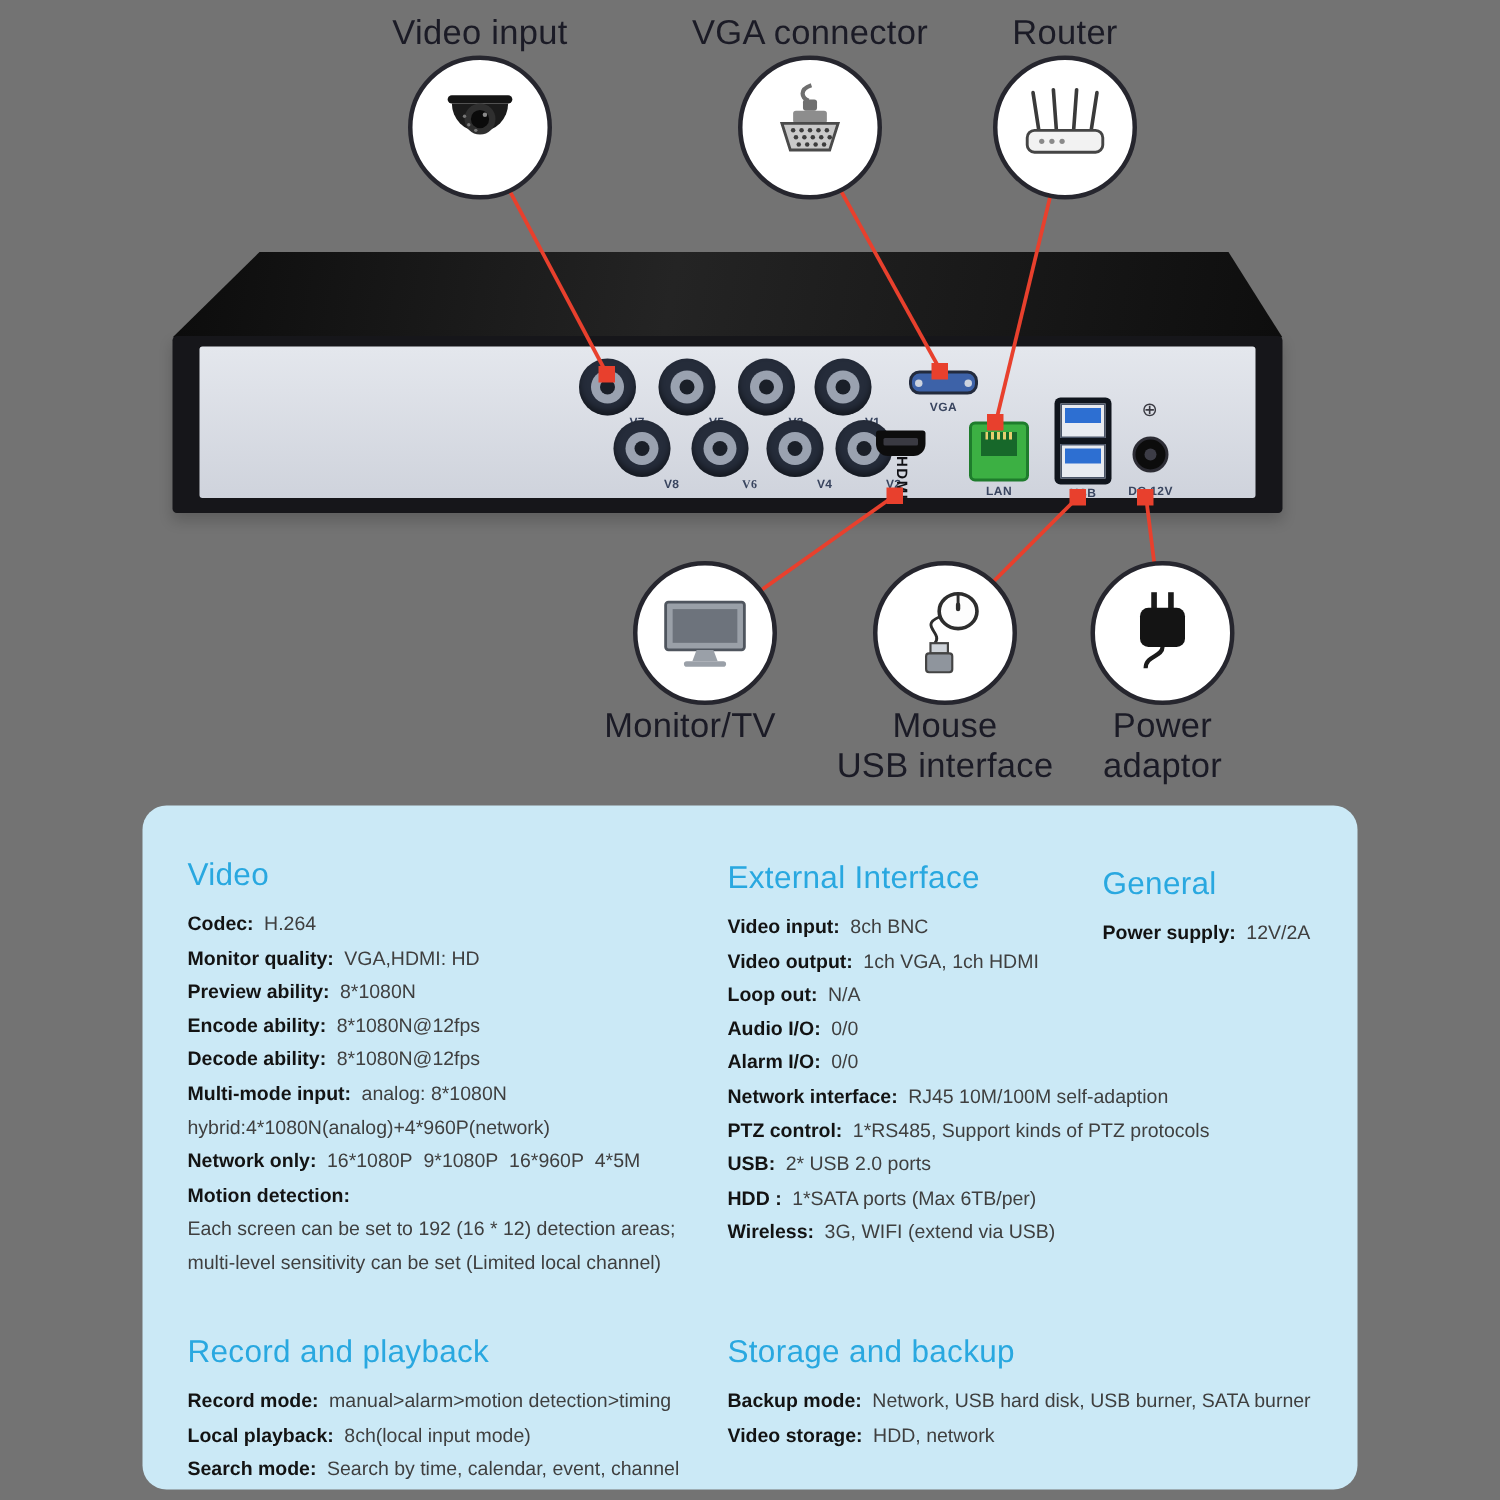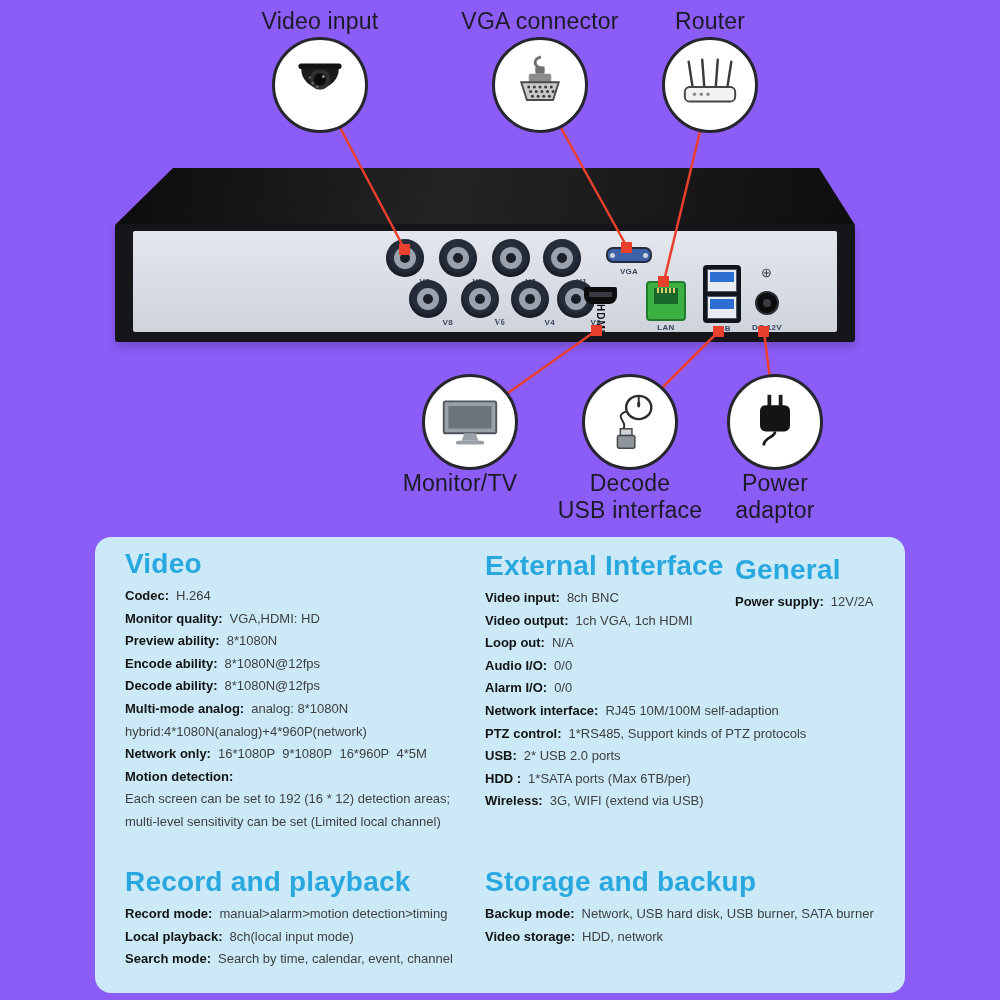--- a/index.html
+++ b/index.html
@@ -1,18 +1,18 @@
 <!DOCTYPE html>
 <html><head>
 <meta charset="utf-8">
 <style>
   * { margin:0; padding:0; box-sizing:border-box; }
   html,body { width:1000px; height:1000px; }
   body { font-family:"Liberation Sans", sans-serif; background:#ffffff; position:relative; overflow:hidden; }
-  .page { position:relative; width:1000px; height:1000px; background:#8b5cf6; }
+  .page { position:relative; width:1000px; height:1000px; background:#737373; }
 
   
   .callout-label { position:absolute; text-align:center; font-size:23px; line-height:27px; color:#1b1b26; letter-spacing:.2px; }
   .icon-circle { position:absolute; width:96px; height:96px; border-radius:50%; background:#ffffff;
                  border:3px solid #26262e; display:flex; align-items:center; justify-content:center; z-index:5; }
 
   
   .device-top { position:absolute; left:115px; top:168px; width:740px; height:57px;
                 background:linear-gradient(100deg,#0c0c0c 0%,#242424 45%,#0e0e0e 100%);
                 clip-path:polygon(58px 0, 704px 0, 740px 57px, 0 57px); }
@@ -55,21 +55,21 @@
              background:#0c0c0c; border:2px solid #2c2c34; }
   .dc-jack::after { content:""; position:absolute; inset:6px; border-radius:50%; background:#3c3c46; }
 
   .ground-sym { position:absolute; left:628px; top:34px; font-size:13px; color:#3a3a42; }
 
   .connector-lines { position:absolute; left:0; top:0; z-index:4; pointer-events:none; }
 
   
   .specs-panel { position:absolute; left:95px; top:537px; width:810px; height:456px; background:#cbe9f6; border-radius:16px; }
   .spec-block { position:absolute; }
-  .spec-title { font-size:28px; line-height:25px; font-weight:bold; color:#29a8e0; margin-bottom:9px; letter-spacing:.2px; }
+  .spec-title { font-size:21px; line-height:25px; font-weight:normal; color:#29a8e0; margin-bottom:9px; letter-spacing:.2px;margin-top:20px; }
   .spec-row { font-size:13px; line-height:22.6px; white-space:nowrap; }
   .spec-label { font-weight:bold; color:#131313; margin-right:7px; }
   .spec-value { color:#3f3f3f; }
 </style>
 </head>
 <body>
 
 <div class="page">
 
   <div class="callout-label" style="left:220px; top:8px; width:200px;">Video input</div>
@@ -267,39 +267,39 @@
       <rect x="36" y="3" width="4" height="12" fill="#1a1a1a"></rect>
       <rect x="16" y="14" width="32" height="28" rx="6" fill="#141414"></rect>
       <path d="M32 42 c 0 7 -12 6 -12 15" fill="none" stroke="#1a1a1a" stroke-width="3"></path>
     </svg>
   </div>
 
   <div class="callout-label" style="left:370px; top:470px; width:180px;">
     <span style="display:block">Monitor/TV</span>
   </div>
   <div class="callout-label" style="left:540px; top:470px; width:180px;">
-    <span style="display:block">Decode</span>
+    <span style="display:block">Mouse</span>
     <span style="display:block">USB interface</span>
   </div>
   <div class="callout-label" style="left:685px; top:470px; width:180px;">
     <span style="display:block">Power</span>
     <span style="display:block">adaptor</span>
   </div>
 
   <div class="specs-panel">
 
     <section class="spec-block" style="left:30px; top:14px; width:360px;">
       <h2 class="spec-title">Video</h2>
       <div class="spec-rows">
           <div class="spec-row"><span class="spec-label">Codec:</span><span class="spec-value">H.264</span></div>
           <div class="spec-row"><span class="spec-label">Monitor quality:</span><span class="spec-value">VGA,HDMI: HD</span></div>
           <div class="spec-row"><span class="spec-label">Preview ability:</span><span class="spec-value">8*1080N</span></div>
           <div class="spec-row"><span class="spec-label">Encode ability:</span><span class="spec-value">8*1080N@12fps</span></div>
           <div class="spec-row"><span class="spec-label">Decode ability:</span><span class="spec-value">8*1080N@12fps</span></div>
-          <div class="spec-row"><span class="spec-label">Multi-mode analog:</span><span class="spec-value">analog: 8*1080N</span></div>
+          <div class="spec-row"><span class="spec-label">Multi-mode input:</span><span class="spec-value">analog: 8*1080N</span></div>
           <div class="spec-row"><span class="spec-value">hybrid:4*1080N(analog)+4*960P(network)</span></div>
           <div class="spec-row"><span class="spec-label">Network only:</span><span class="spec-value">16*1080P&nbsp; 9*1080P&nbsp; 16*960P&nbsp; 4*5M</span></div>
           <div class="spec-row"><span class="spec-label">Motion detection:</span></div>
           <div class="spec-row"><span class="spec-value">Each screen can be set to 192 (16 * 12) detection areas;</span></div>
           <div class="spec-row"><span class="spec-value">multi-level sensitivity can be set (Limited local channel)</span></div>
         </div>
     </section>
 
     <section class="spec-block" style="left:390px; top:16px; width:420px;">
       <h2 class="spec-title">External Interface</h2>

